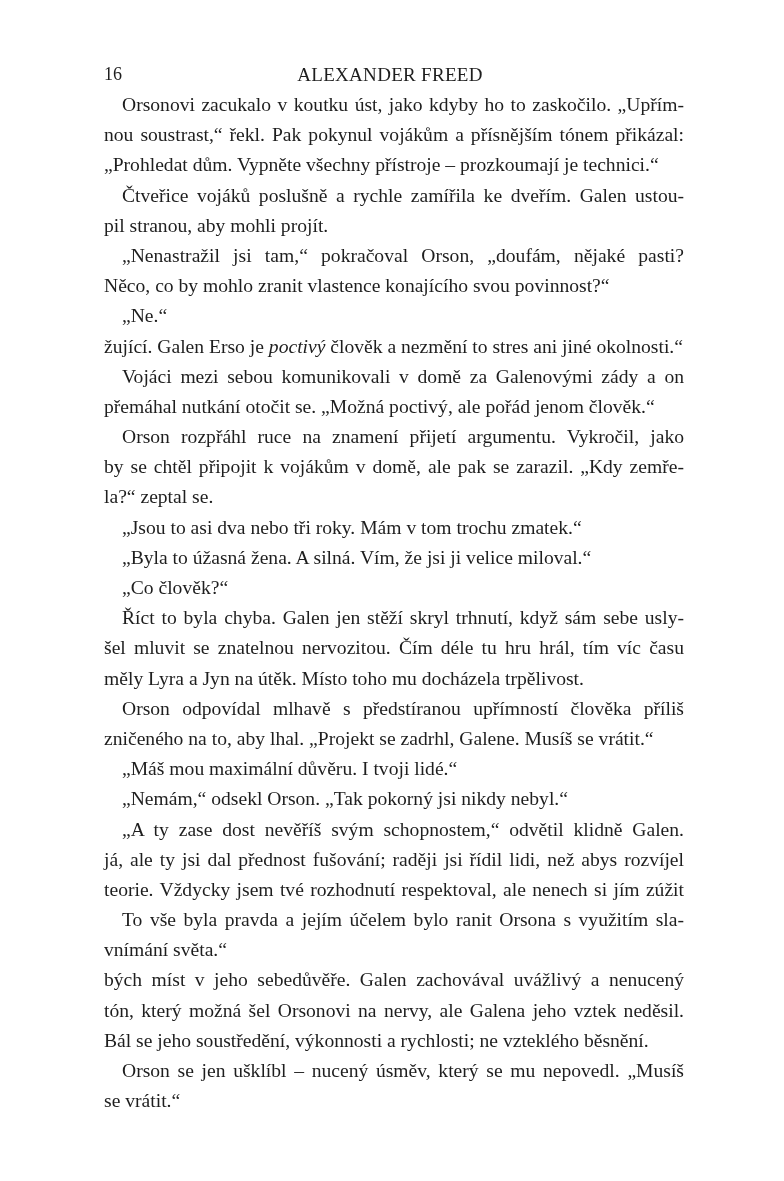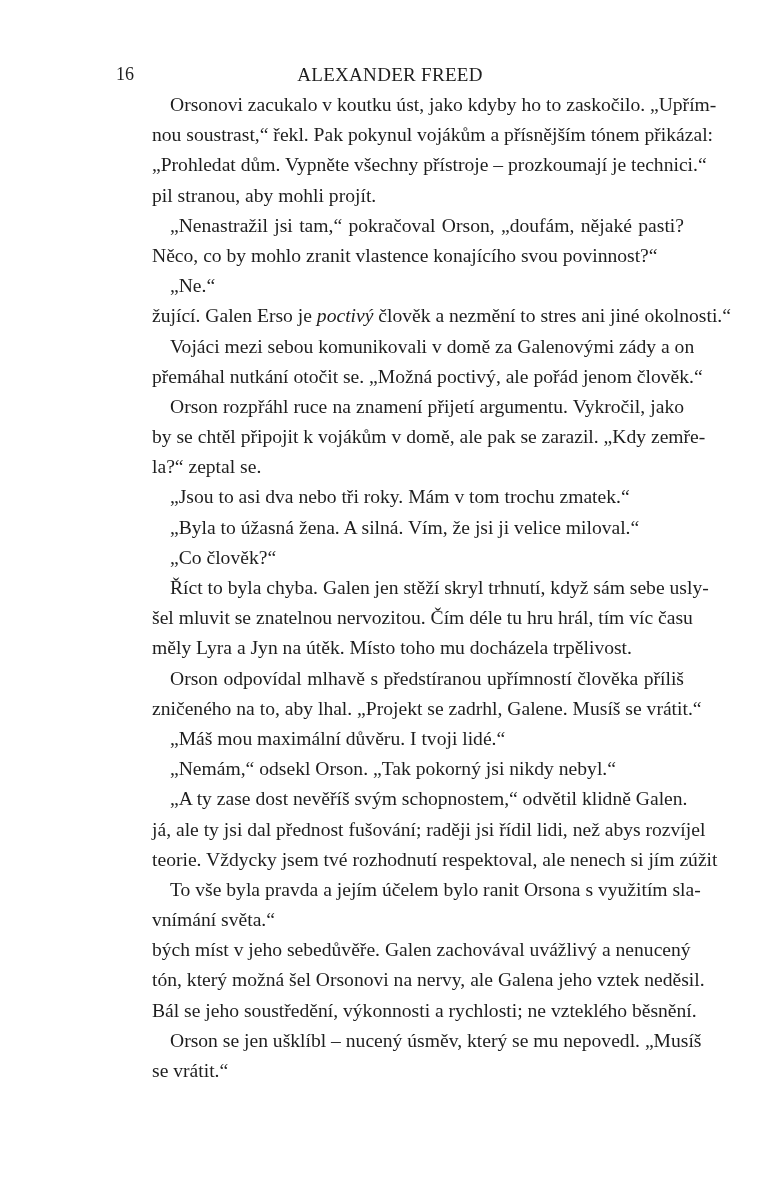--- a/index.html
+++ b/index.html
@@ -10,52 +10,52 @@
       top: 58px;
       width: 580px;
       font-family: "Liberation Serif", "DejaVu Serif", serif;
       color: #1e1e1e;
     }
     .running-head {
       position: relative;
       height: 32px;
       font-size: 19px;
     }
-    .folio { position: absolute; left: 0; top: 6px; font-size: 18px; margin-left: 12px; }
+    .folio { position: absolute; left: 0; top: 6px; font-size: 18px; }
     .head-title {
       position: absolute; left: 0; right: 8px; top: 6px;
       text-align: center; letter-spacing: 0.3px; font-size: 19px;
     }
     .body-text {
       font-size: 19.6px;
       line-height: 30.2px;
     }
     .line {
       display: block;
       white-space: nowrap;
       text-align: justify;
       text-align-last: justify;
       height: 30.2px;
-      margin-left: 48px;
     }
     .line.indent { padding-left: 18px; }
     .line.last { text-align-last: left; }
   </style>
 </head>
 <body>
 
 <div class="page">
   <div class="running-head">
     <span class="folio">16</span>
     <span class="head-title">ALEXANDER FREED</span>
   </div>
   <div class="body-text" id="body-text">
       <span class="line indent">Orsonovi zacukalo v koutku úst, jako kdyby ho to zaskočilo. „Upřím-</span>
       <span class="line">nou soustrast,“ řekl. Pak pokynul vojákům a přísnějším tónem přikázal:</span>
       <span class="line last">„Prohledat dům. Vypněte všechny přístroje – prozkoumají je technici.“</span>
+      <span class="line indent">Čtveřice vojáků poslušně a rychle zamířila ke dveřím. Galen ustou-</span>
       <span class="line last">pil stranou, aby mohli projít.</span>
       <span class="line indent">„Nenastražil jsi tam,“ pokračoval Orson, „doufám, nějaké pasti?</span>
       <span class="line last">Něco, co by mohlo zranit vlastence konajícího svou povinnost?“</span>
       <span class="line indent last">„Ne.“</span>
       <span class="line last">žující. Galen Erso je <i>poctivý</i> člověk a nezmění to stres ani jiné okolnosti.“</span>
       <span class="line indent">Vojáci mezi sebou komunikovali v domě za Galenovými zády a on</span>
       <span class="line last">přemáhal nutkání otočit se. „Možná poctivý, ale pořád jenom člověk.“</span>
       <span class="line indent">Orson rozpřáhl ruce na znamení přijetí argumentu. Vykročil, jako</span>
       <span class="line">by se chtěl připojit k vojákům v domě, ale pak se zarazil. „Kdy zemře-</span>
       <span class="line last">la?“ zeptal se.</span>

